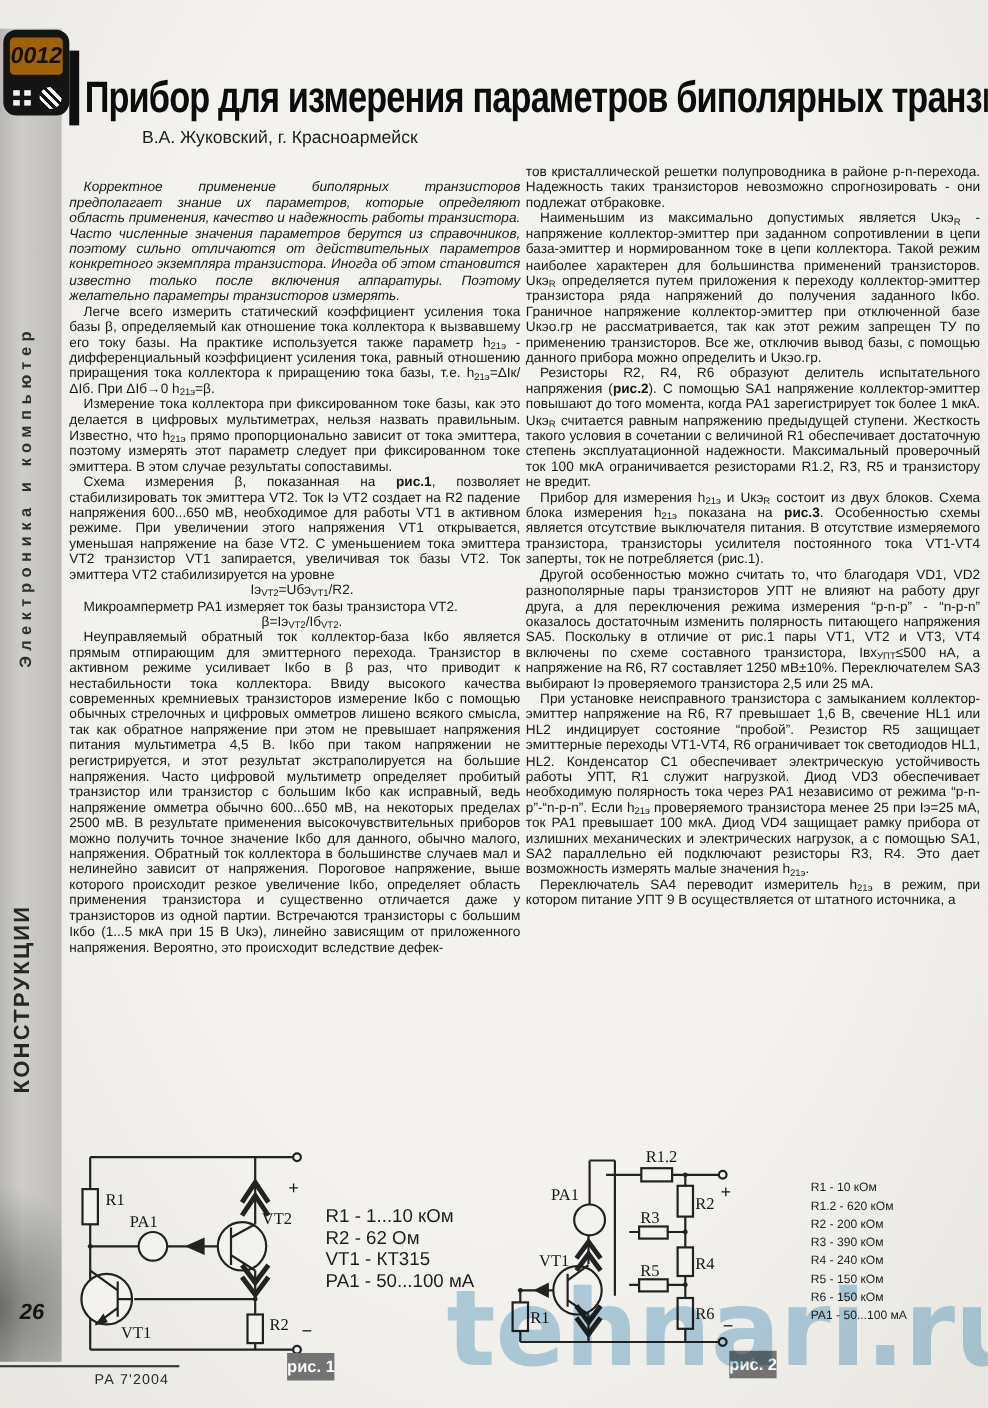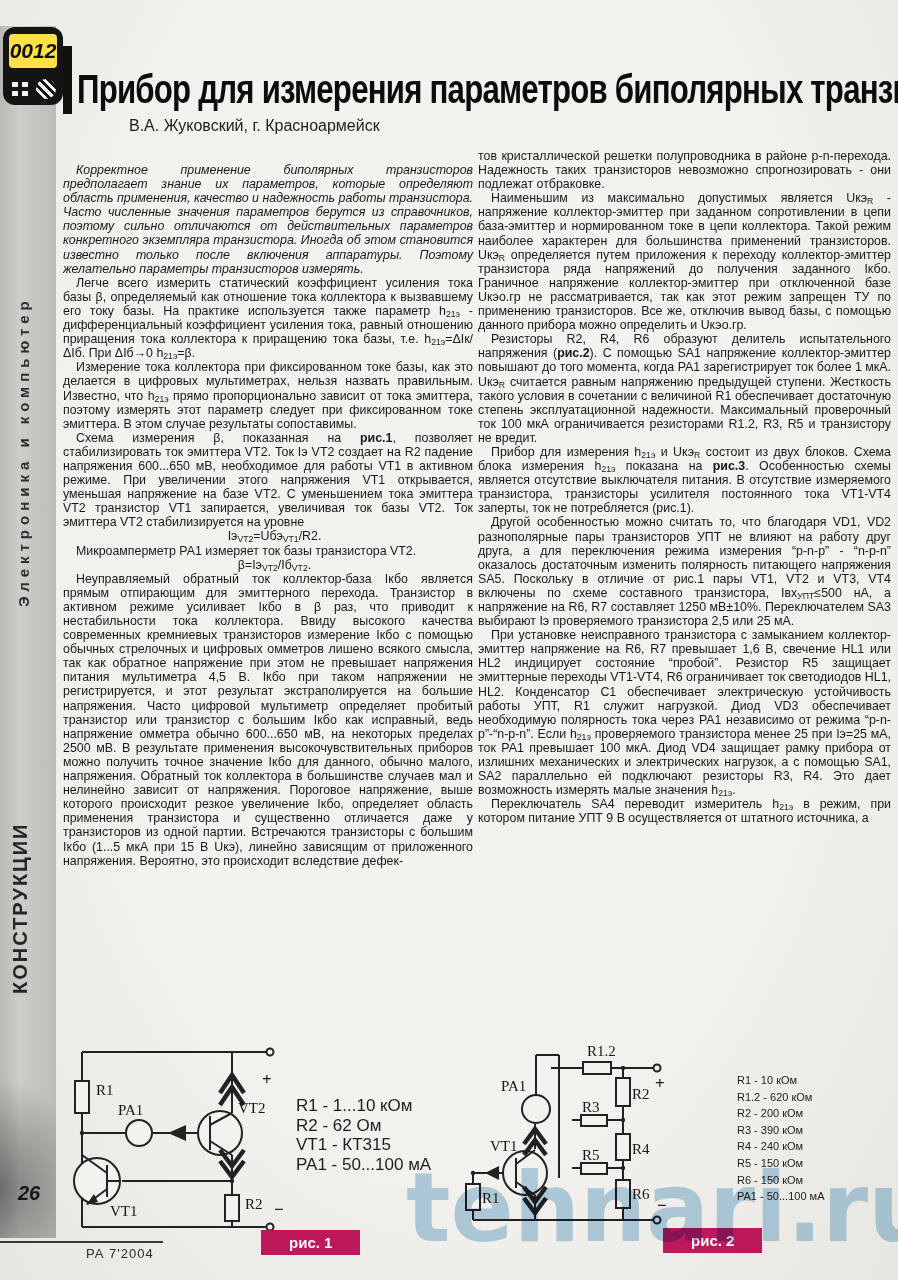--- a/index.html
+++ b/index.html
@@ -24,21 +24,21 @@
     position:absolute;left:9px;top:752px;height:242px;
     writing-mode:vertical-rl;transform:rotate(180deg);
     font-size:20px;font-weight:bold;letter-spacing:2px;color:#262624;white-space:nowrap;
   }
   .page-num{position:absolute;left:18px;top:1182px;font-size:20px;font-weight:bold;font-style:italic;color:#151515;}
   .footer-line{position:absolute;left:0;top:1241px;width:163px;height:2px;background:#3a3a3a;}
   .issue{position:absolute;left:86px;top:1246px;font-size:13px;letter-spacing:1px;color:#2b2b2b;}
 
   
   .rubric-icon{position:absolute;left:3px;top:27px;width:60px;height:78px;background:#141414;border-radius:12px;}
-  .rubric-screen{position:absolute;left:6px;top:7px;width:48px;height:34px;background:#fde047;border-radius:4px;
+  .rubric-screen{position:absolute;left:6px;top:7px;width:48px;height:34px;background:#a16207;border-radius:4px;
     display:flex;align-items:center;justify-content:center;font-weight:bold;font-style:italic;font-size:21px;color:#111;}
   .rubric-dots{position:absolute;left:9px;bottom:9px;width:16px;height:14px;
     background:
       linear-gradient(#f2f2f0,#f2f2f0) 0 0/6px 5px no-repeat,
       linear-gradient(#f2f2f0,#f2f2f0) 10px 0/6px 5px no-repeat,
       linear-gradient(#f2f2f0,#f2f2f0) 0 9px/6px 5px no-repeat,
       linear-gradient(#f2f2f0,#f2f2f0) 10px 9px/6px 5px no-repeat;}
   .rubric-disc{position:absolute;right:7px;bottom:6px;width:20px;height:20px;border-radius:50%;
     background:repeating-linear-gradient(45deg,#f2f2f0 0 3px,#141414 3px 6px);}
 
@@ -71,21 +71,21 @@
   .fig-svg rect{fill:#f3f2ee;stroke:#222;stroke-width:2;}
   .fig-svg circle.comp{fill:#f3f2ee;stroke:#222;stroke-width:2;}
   .fig-svg circle.term{fill:#f3f2ee;stroke:#222;stroke-width:2;}
   .fig-svg circle.dot{fill:#222;stroke:none;}
   .fig-svg polygon{fill:#222;stroke:none;}
   .fig-svg text{font-family:"Liberation Serif", serif;font-size:15px;fill:#151515;}
   .fig-svg text.sign{font-size:17px;font-weight:bold;}
   .parts{position:absolute;color:#1d1d1d;}
   #fig1-parts{left:296px;top:1096px;font-size:17px;line-height:19.5px;}
   #fig2-parts{left:737px;top:1072px;font-size:11px;line-height:16.6px;}
-  .caption{position:absolute;background:#be185d;color:#fafafa;font-weight:bold;font-size:15px;padding:4px 28px;}
+  .caption{position:absolute;background:#737373;color:#fafafa;font-weight:bold;font-size:15px;padding:4px 0;}
   #fig1-caption{left:261px;top:1230px;}
   #fig2-caption{left:663px;top:1228px;}
 
   
   .watermark{
     position:absolute;left:406px;top:1152px;
     font-family:"DejaVu Sans", sans-serif;font-size:96px;font-weight:bold;
     color:#9dc6e0;opacity:.75;mix-blend-mode:multiply;letter-spacing:0;
     transform:scaleX(.97);transform-origin:left top;pointer-events:none;white-space:nowrap;
   }

